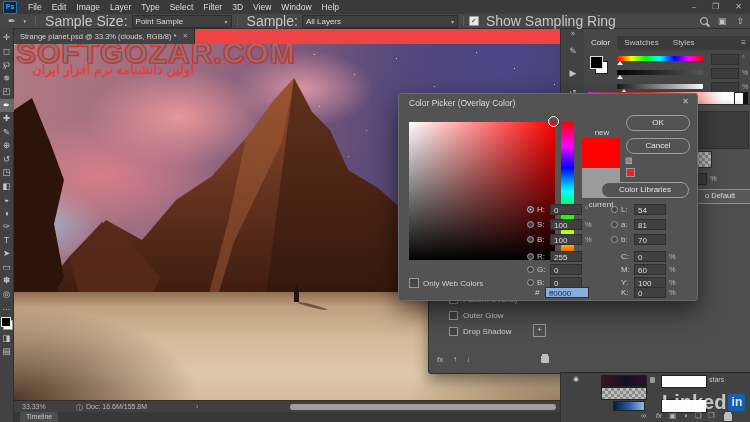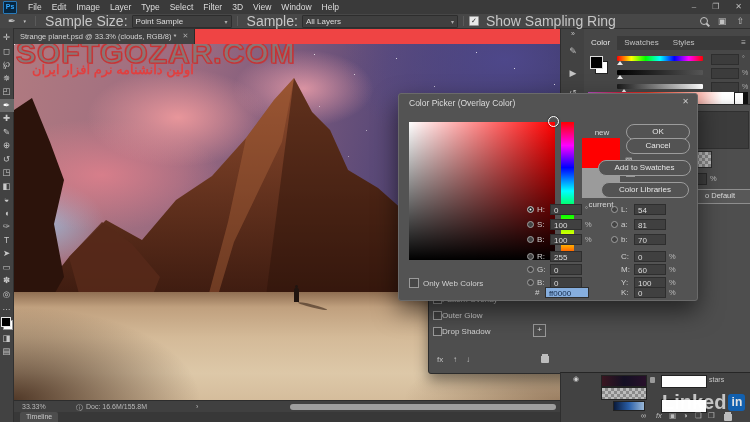--- a/index.html
+++ b/index.html
@@ -94,21 +94,21 @@
          border-radius:3px 0 0 3px;z-index:3;box-shadow:0 6px 14px rgba(0,0,0,.45)}
   #lsdark{position:absolute;left:266px;top:6px;width:52px;height:36px;background:#3c3c3c;border:1px solid #303030}
   .checker{background-image:linear-gradient(45deg,#8a8a8a 25%,transparent 25%,transparent 75%,#8a8a8a 75%),
            linear-gradient(45deg,#8a8a8a 25%,transparent 25%,transparent 75%,#8a8a8a 75%);
            background-size:6px 6px;background-position:0 0,3px 3px;background-color:#bdbdbd}
   #lspat{position:absolute;left:263px;top:46px;width:18px;height:15px;border:1px solid #2c2c2c}
   #lspct{position:absolute;left:261px;top:68px;width:15px;height:10px;background:#3e3e3e;border:1px solid #2c2c2c}
   #lspctu{position:absolute;left:281px;top:69px;font-size:7.5px;color:#bbb}
   #lsdef{position:absolute;left:259px;top:84px;width:62px;height:13px;background:#585858;border:1px solid #8e8e8e;
          border-radius:2px;font-size:7.5px;color:#ddd;text-align:center;line-height:12px;overflow:hidden;white-space:nowrap}
-  .fxrow{position:absolute;left:4px;display:flex;align-items:center;}
+  .fxrow{position:absolute;left:20px;display:flex;align-items:center;gap:5px}
   .fxcb{width:7px;height:7px;border:1px solid #9a9a9a;background:#434343}
   .fxlbl{font-size:8px;color:#d2d2d2;white-space:nowrap}
   #fxplus{position:absolute;left:104px;top:219px;width:11px;height:11px;border:1px solid #9a9a9a;color:#ddd;
           font-size:8px;text-align:center;line-height:10px}
   .lsico{position:absolute;font-size:8px;color:#c2c2c2}
   
   #picker{left:398px;top:93px;width:298px;height:206px;background:#535353;border:1px solid #6a6a6a;
           border-radius:3px;z-index:4;box-shadow:0 10px 24px rgba(0,0,0,.55)}
   #pktitle{position:absolute;left:10px;top:4px;font-size:8.5px;color:#dcdcdc}
   #pkclose{position:absolute;right:8px;top:3px;font-size:8px;color:#c8c8c8}
@@ -342,23 +342,22 @@
     <div id="fmark"></div>
     <div id="hue"></div>
     <div class="harr" id="harrL"></div>
     <div class="harr" id="harrR"></div>
     <span id="newlbl">new</span>
     <div id="swnew" style="background:#ff0000"></div>
     <div id="swcur" style="background:#9b9b9b"></div>
     <span id="curlbl">current</span>
     <span id="gamut1">▧</span>
     <div id="gamut2"></div>
-    <div class="pbtn" style="left:227px;top:30px;width:62px;height:14px;line-height:13px">OK</div>
+    <div class="pbtn" style="left:227px;top:21px;width:62px;height:14px;line-height:13px">OK</div>
     <div class="pbtn" style="left:227px;top:44px;width:62px;height:14px;line-height:13px">Cancel</div>
-    <div class="pbtn" style="left:199px;top:66px;width:91px;height:14px;line-height:13px">Add to Swatches</div>
     <div class="pbtn" style="left:202px;top:88px;width:86px;height:14px;line-height:13px">Color Libraries</div>
 
     <div class="pfrow" style="left:128px;top:110px">
       <span class="radio sel"></span>
       <span class="flab">H:</span>
       <span class="fbox">0</span>
       <span class="funit">°</span>
     </div>
     <div class="pfrow" style="left:128px;top:125px">
       <span class="radio"></span>

